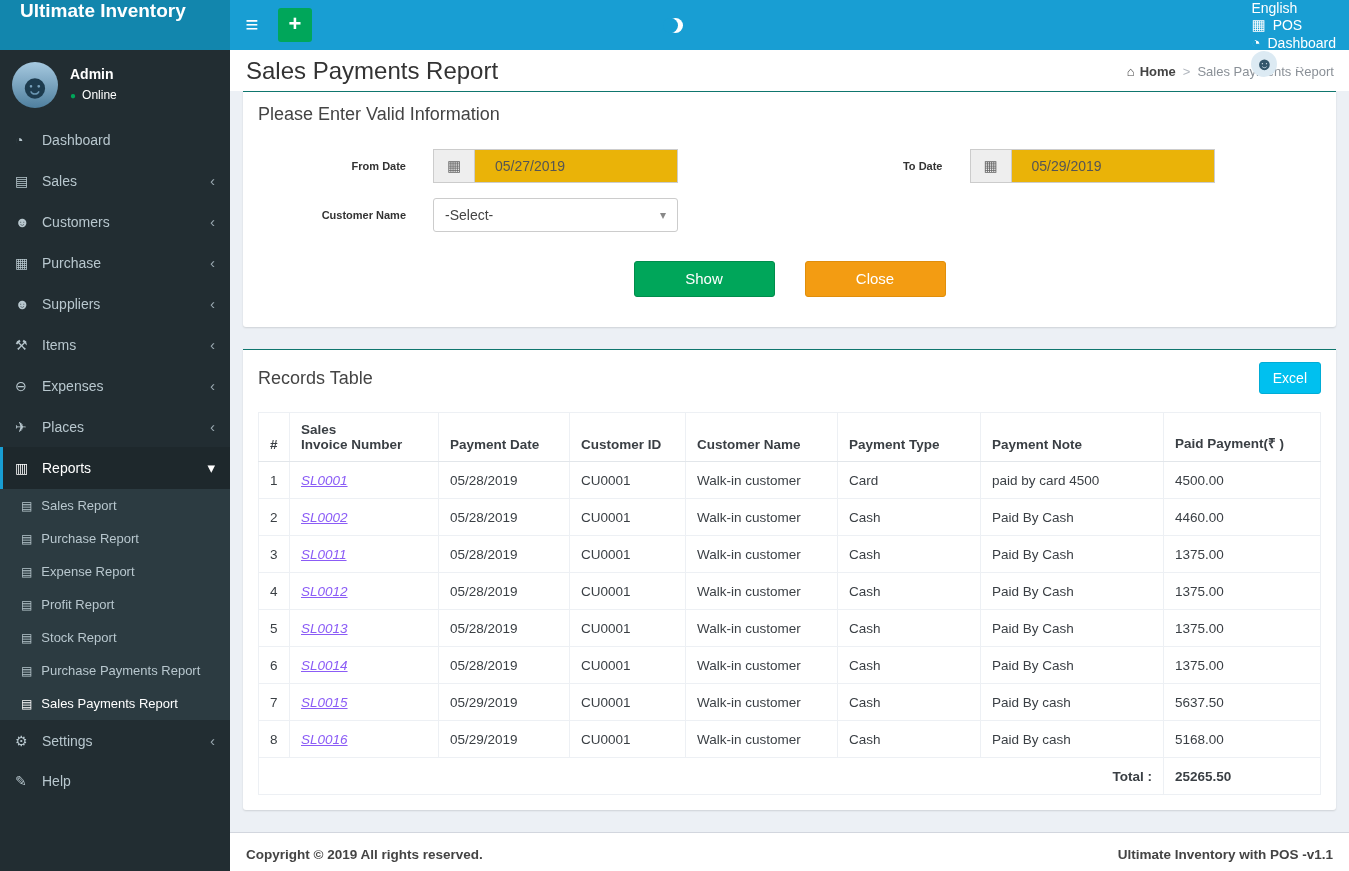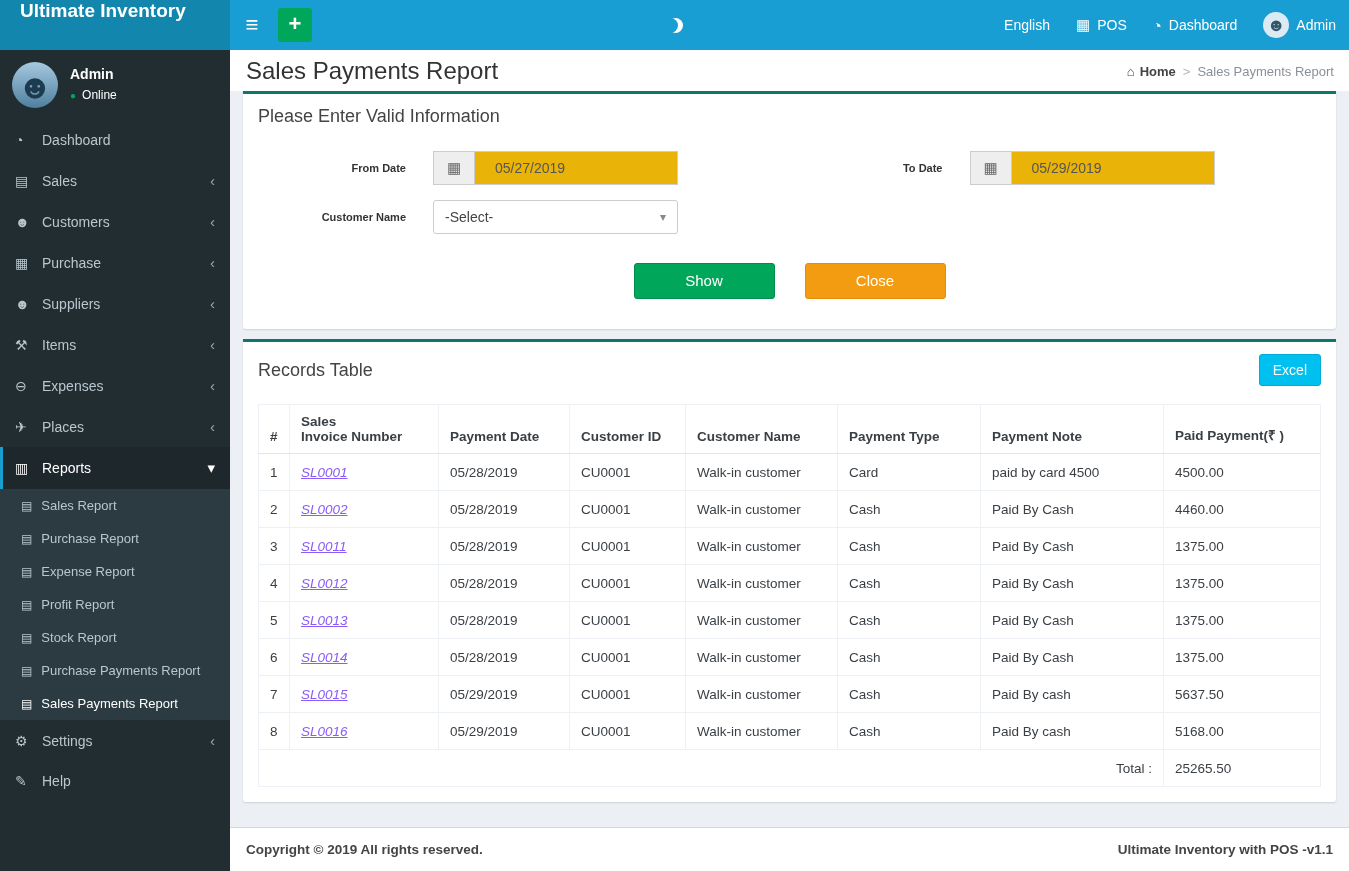--- a/index.html
+++ b/index.html
@@ -12,21 +12,21 @@
   }
   
   .topbar { position:absolute; top:0; left:0; right:0; height:50px; display:flex; background:#189ed3; z-index:20; }
   .brand { width:230px; background:#1286ad; display:flex; align-items:flex-start; padding-left:20px; cursor:pointer; }
   .brand span { color:#fff; font-size:19px; font-weight:bold; }
   .navbar { flex:1; display:flex; align-items:center; position:relative; }
   .hamburger { width:44px; height:50px; line-height:50px; text-align:center; color:#fff; font-size:22px; cursor:pointer; }
   .add-btn { width:34px; height:34px; background:#00a65a; color:#fff; border-radius:3px; font-size:22px; line-height:32px; text-align:center; cursor:pointer; margin-left:4px; font-weight:bold; }
   .moon-wrap { position:absolute; left:428px; top:0; height:50px; display:flex; align-items:center; cursor:pointer; width:30px; justify-content:center; }
   .moon { width:15px; height:15px; border-radius:50%; background:#189ed3; box-shadow:5px 0 0 0 #fff; margin-right:6px; }
-  .nav-right { margin-left:auto; display:flex; height:50px; }
+  .nav-right { margin-left:auto; display:flex; height:50px;flex-direction:column; }
   .nav-item { padding:0 13px; height:50px; display:flex; align-items:center; gap:7px; color:#fff; font-size:14px; cursor:pointer; }
   .ni-icon { font-size:15px; }
   .avatar-sm { width:26px; height:26px; border-radius:50%; background:#dceaf3; color:#33566b; font-size:18px; line-height:26px; text-align:center; overflow:hidden; }
   
   .sidebar { position:absolute; top:50px; left:0; width:230px; bottom:0; background:#222d32; overflow:hidden; }
   .user-panel { display:flex; padding:12px 10px 12px 12px; gap:12px; }
   .avatar-lg { width:46px; height:46px; border-radius:50%; background:linear-gradient(180deg,#a6c9e0,#4f7f9e); color:#1d3b4e; font-size:34px; line-height:48px; text-align:center; overflow:hidden; }
   .user-meta { padding-top:4px; }
   .user-name { color:#fff; font-weight:bold; font-size:14px; }
   .user-status { color:#ffffff; font-size:12px; margin-top:6px; display:flex; align-items:center; gap:6px; }
@@ -44,21 +44,21 @@
   .submenu-item.active { color:#fff; }
   
   .content-wrapper { position:absolute; left:230px; top:50px; right:0; bottom:0; background:#ecf0f5; display:flex; flex-direction:column; overflow:hidden; }
   .content-header { background:#fff; padding:7px 15px 6px 16px; display:flex; align-items:center; justify-content:space-between; }
   .page-title { font-size:24px; font-weight:normal; color:#333; }
   .breadcrumb { font-size:13px; display:flex; align-items:center; gap:7px; }
   .crumb-home { color:#444; font-weight:bold; display:flex; gap:5px; align-items:center; cursor:pointer; }
   .crumb-sep { color:#b0b6bd; }
   .crumb-current { color:#8a9097; }
   .content { padding:0 13px; flex:1; }
-  .box { background:#fff; border-top:3px solid #0f766e; border-radius:0 0 3px 3px; box-shadow:0 1px 2px rgba(0,0,0,0.13); margin-bottom:10px; }
+  .box { background:#fff; border-top:1px solid #0f766e; border-radius:0 0 3px 3px; box-shadow:0 1px 2px rgba(0,0,0,0.13); margin-bottom:22px; }
   .box-header { padding:12px 15px; display:flex; align-items:center; justify-content:space-between; }
   .box-title { font-size:18px; color:#444; }
   
   .form-area { padding:12px 10px 6px; }
   .form-row { display:flex; margin-bottom:15px; }
   .form-group { display:flex; align-items:center; width:50%; }
   .form-label { width:180px; text-align:right; padding-right:27px; font-weight:bold; font-size:11px; color:#333; }
   .input-group { display:flex; width:245px; }
   .addon { width:41px; background:#eee; border:1px solid #ccc; border-right:none; display:flex; align-items:center; justify-content:center; color:#666; font-size:15px; }
   .form-input { flex:1; width:100%; height:34px; border:1px solid #ccc; background:#eab308; padding:0 20px; font-size:14px; color:#555; font-family:"Liberation Sans", sans-serif; }
@@ -77,21 +77,21 @@
   td { vertical-align:middle; height:37px; }
   th:nth-child(1){ width:31px; }
   th:nth-child(2){ width:149px; }
   th:nth-child(3){ width:131px; }
   th:nth-child(4){ width:116px; }
   th:nth-child(5){ width:152px; }
   th:nth-child(6){ width:143px; }
   th:nth-child(7){ width:183px; }
   .num-col, .num-cell { }
   .invoice-link { color:#8b5cf6; text-decoration:underline; cursor:pointer;font-style:italic; }
-  .total-row td { font-weight:normal; }
+  .total-row td { font-weight:bold; }
   .total-label { text-align:right; }
   
   .footer { background:#fff; border-top:1px solid #d2d6de; padding:14px 16px; display:flex; justify-content:space-between; font-size:13.5px; font-weight:bold; color:#444; }
 </style>
 </head>
 <body>
 
 <div class="topbar">
   <div class="brand">
     <span>Ultimate Inventory</span>

